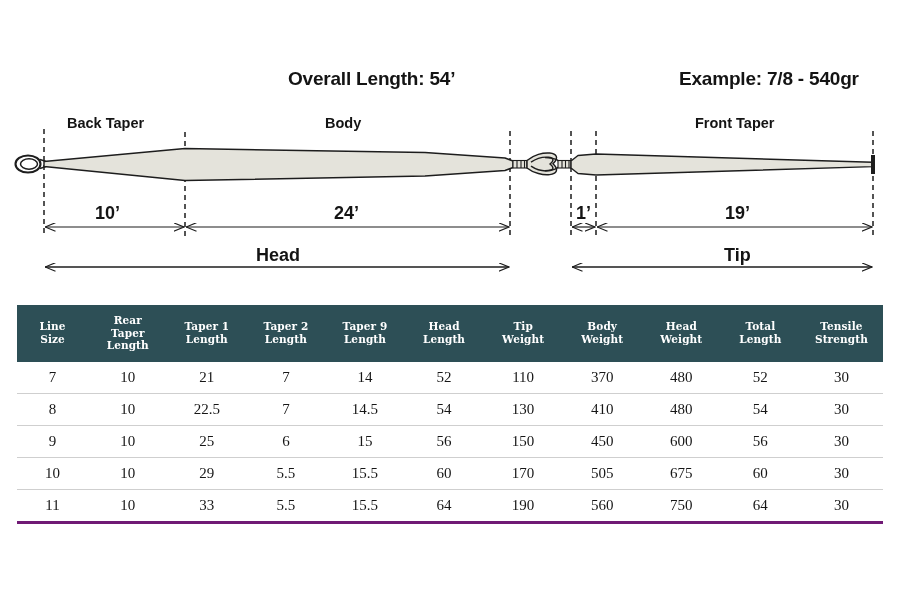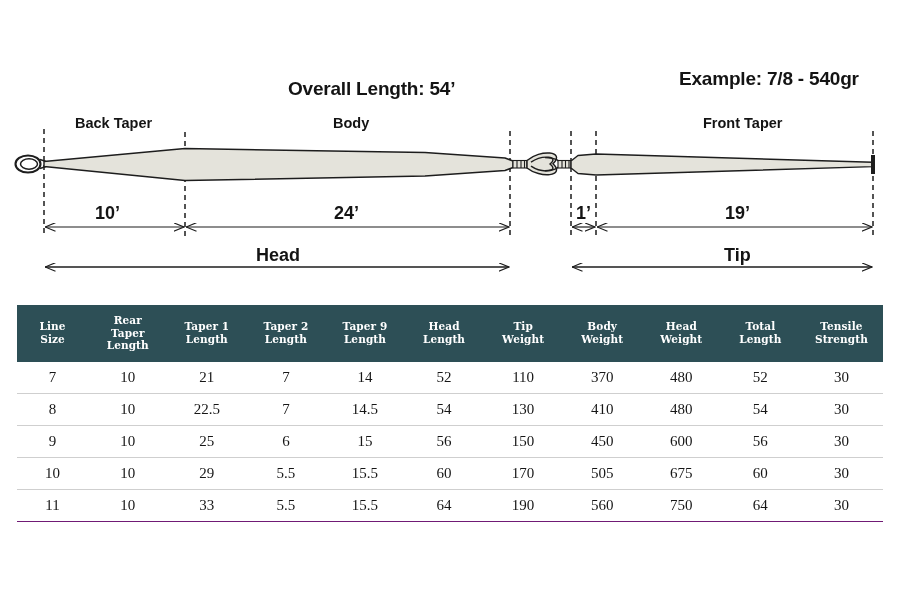--- a/index.html
+++ b/index.html
@@ -16,32 +16,31 @@
   
   .headline{
     position:absolute;
     font-family:"Liberation Sans", sans-serif;
     font-weight:bold;
     font-size:19px;
     color:#141414;
     white-space:nowrap;
     letter-spacing:-0.2px;
   }
-  #overall-length-label{left:288px;top:68px;margin-top:10px;}
+  #overall-length-label{left:288px;top:68px;}
   #example-label{left:679px;top:68px;}
 
   
   .seclabel{
     position:absolute;
     font-family:"Liberation Sans", sans-serif;
     font-weight:bold;
     font-size:14.5px;
     color:#141414;
     white-space:nowrap;
-    margin-left:8px;
   }
   #back-taper-label{left:67px;top:115px;}
   #body-label{left:325px;top:115px;}
   #front-taper-label{left:695px;top:115px;}
 
   
   #taper-diagram{position:absolute;left:0;top:0;}
 
   
   .dimlabel{
@@ -89,21 +88,21 @@
     font-family:"Liberation Serif", serif;
     font-size:15px;
     color:#161616;
     text-align:center;
     vertical-align:middle;
     height:29px;
     border-top:1px solid #cfcfcf;
     background:#ffffff;
   }
   table.spec tbody tr:first-child td{border-top:0;}
-  table.spec tbody tr:last-child td{border-bottom:1px solid #701a75;}
+  table.spec tbody tr:last-child td{border-bottom:3px solid #701a75;}
 </style>
 </head>
 <body>
 
 <div class="stage">
 
   <div class="headline" id="overall-length-label">Overall Length: 54’</div>
 
   <div class="headline" id="example-label">Example: 7/8 - 540gr</div>
 

